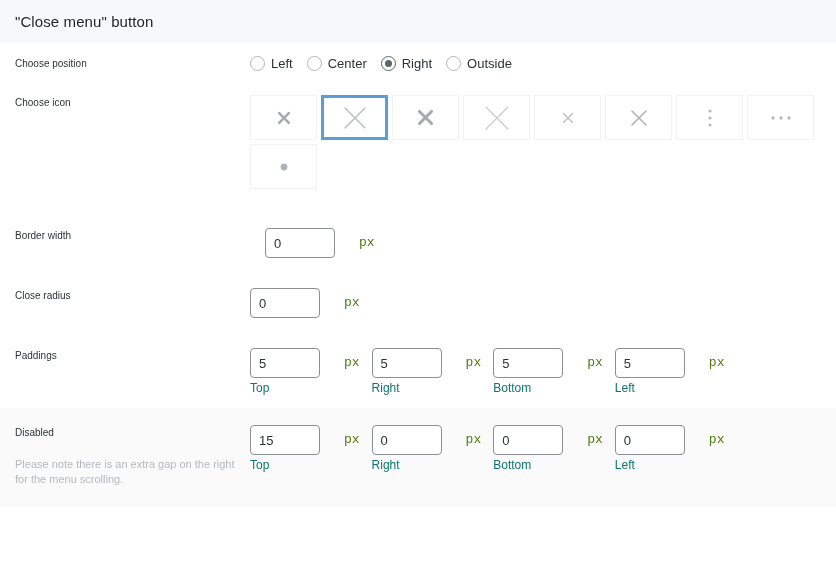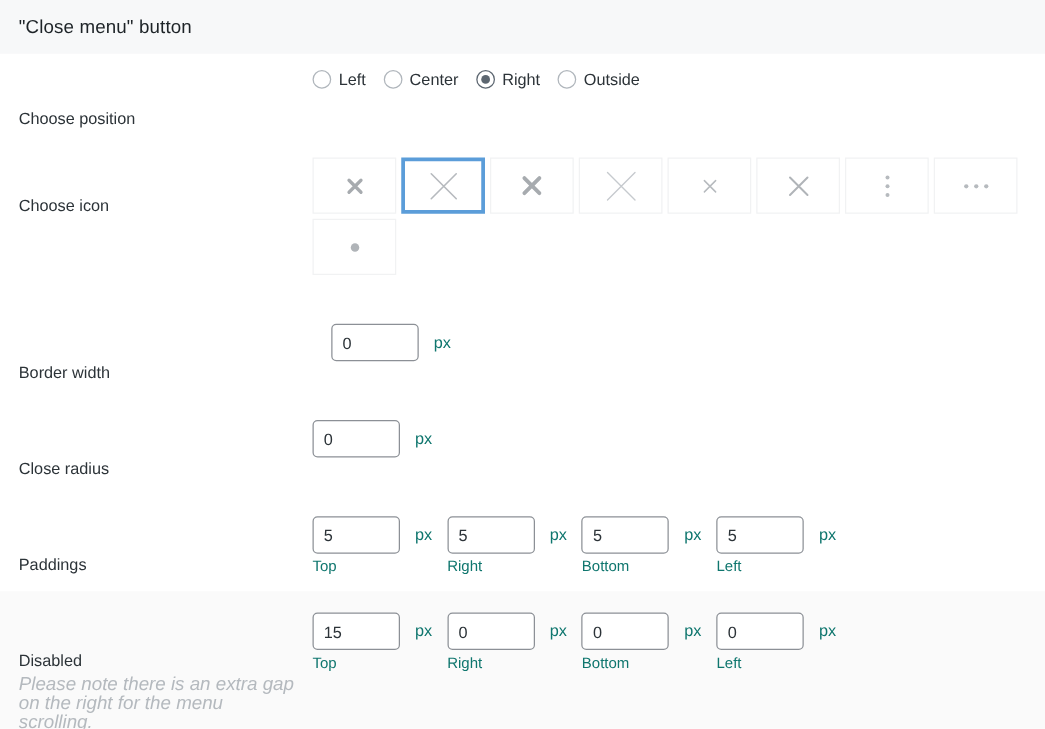--- a/index.html
+++ b/index.html
@@ -49,31 +49,29 @@
   }
   .row.striped { background: #fafafa; }
 
   .row-label {
     width: 235px;
     flex: 0 0 235px;
     box-sizing: border-box;
     padding-right: 10px;
   }
   .row-label .label-main {
-    font-size: 13px;
+    font-size: 10px;
     color: #2c3338;
     line-height: 16px;
-    margin-top: 31px;
   }
   .row-label .label-hint {
-    font-size: 15px;
+    font-size: 11px;
     color: #b4b9be;
     line-height: 15px;
-    margin-top: 3px;
-    font-style: italic;
+    margin-top: 16px;
   }
   .row-control {
     flex: 1 1 auto;
     display: flex;
     align-items: flex-end;
     flex-wrap: wrap;
   }
 
   
   .radio-group {
@@ -159,23 +157,24 @@
     border-radius: 4px;
     background: #fff;
     font-family: "Liberation Sans", sans-serif;
     font-size: 13px;
     color: #2c3338;
     padding: 0 8px;
     outline: none;
   }
   .unit {
     font-size: 13px;
-    color: #0f766e;
-    margin-left: 12px;
+    color: #4d7c0f;
+    margin-left: 24px;
     line-height: 30px;
+    font-family: Liberation Mono, monospace;
   }
   .sub-label {
     font-size: 12px;
     color: #0f766e;
     margin-top: 3px;
     line-height: 14px;
   }
 </style>
 </head>
 <body>

